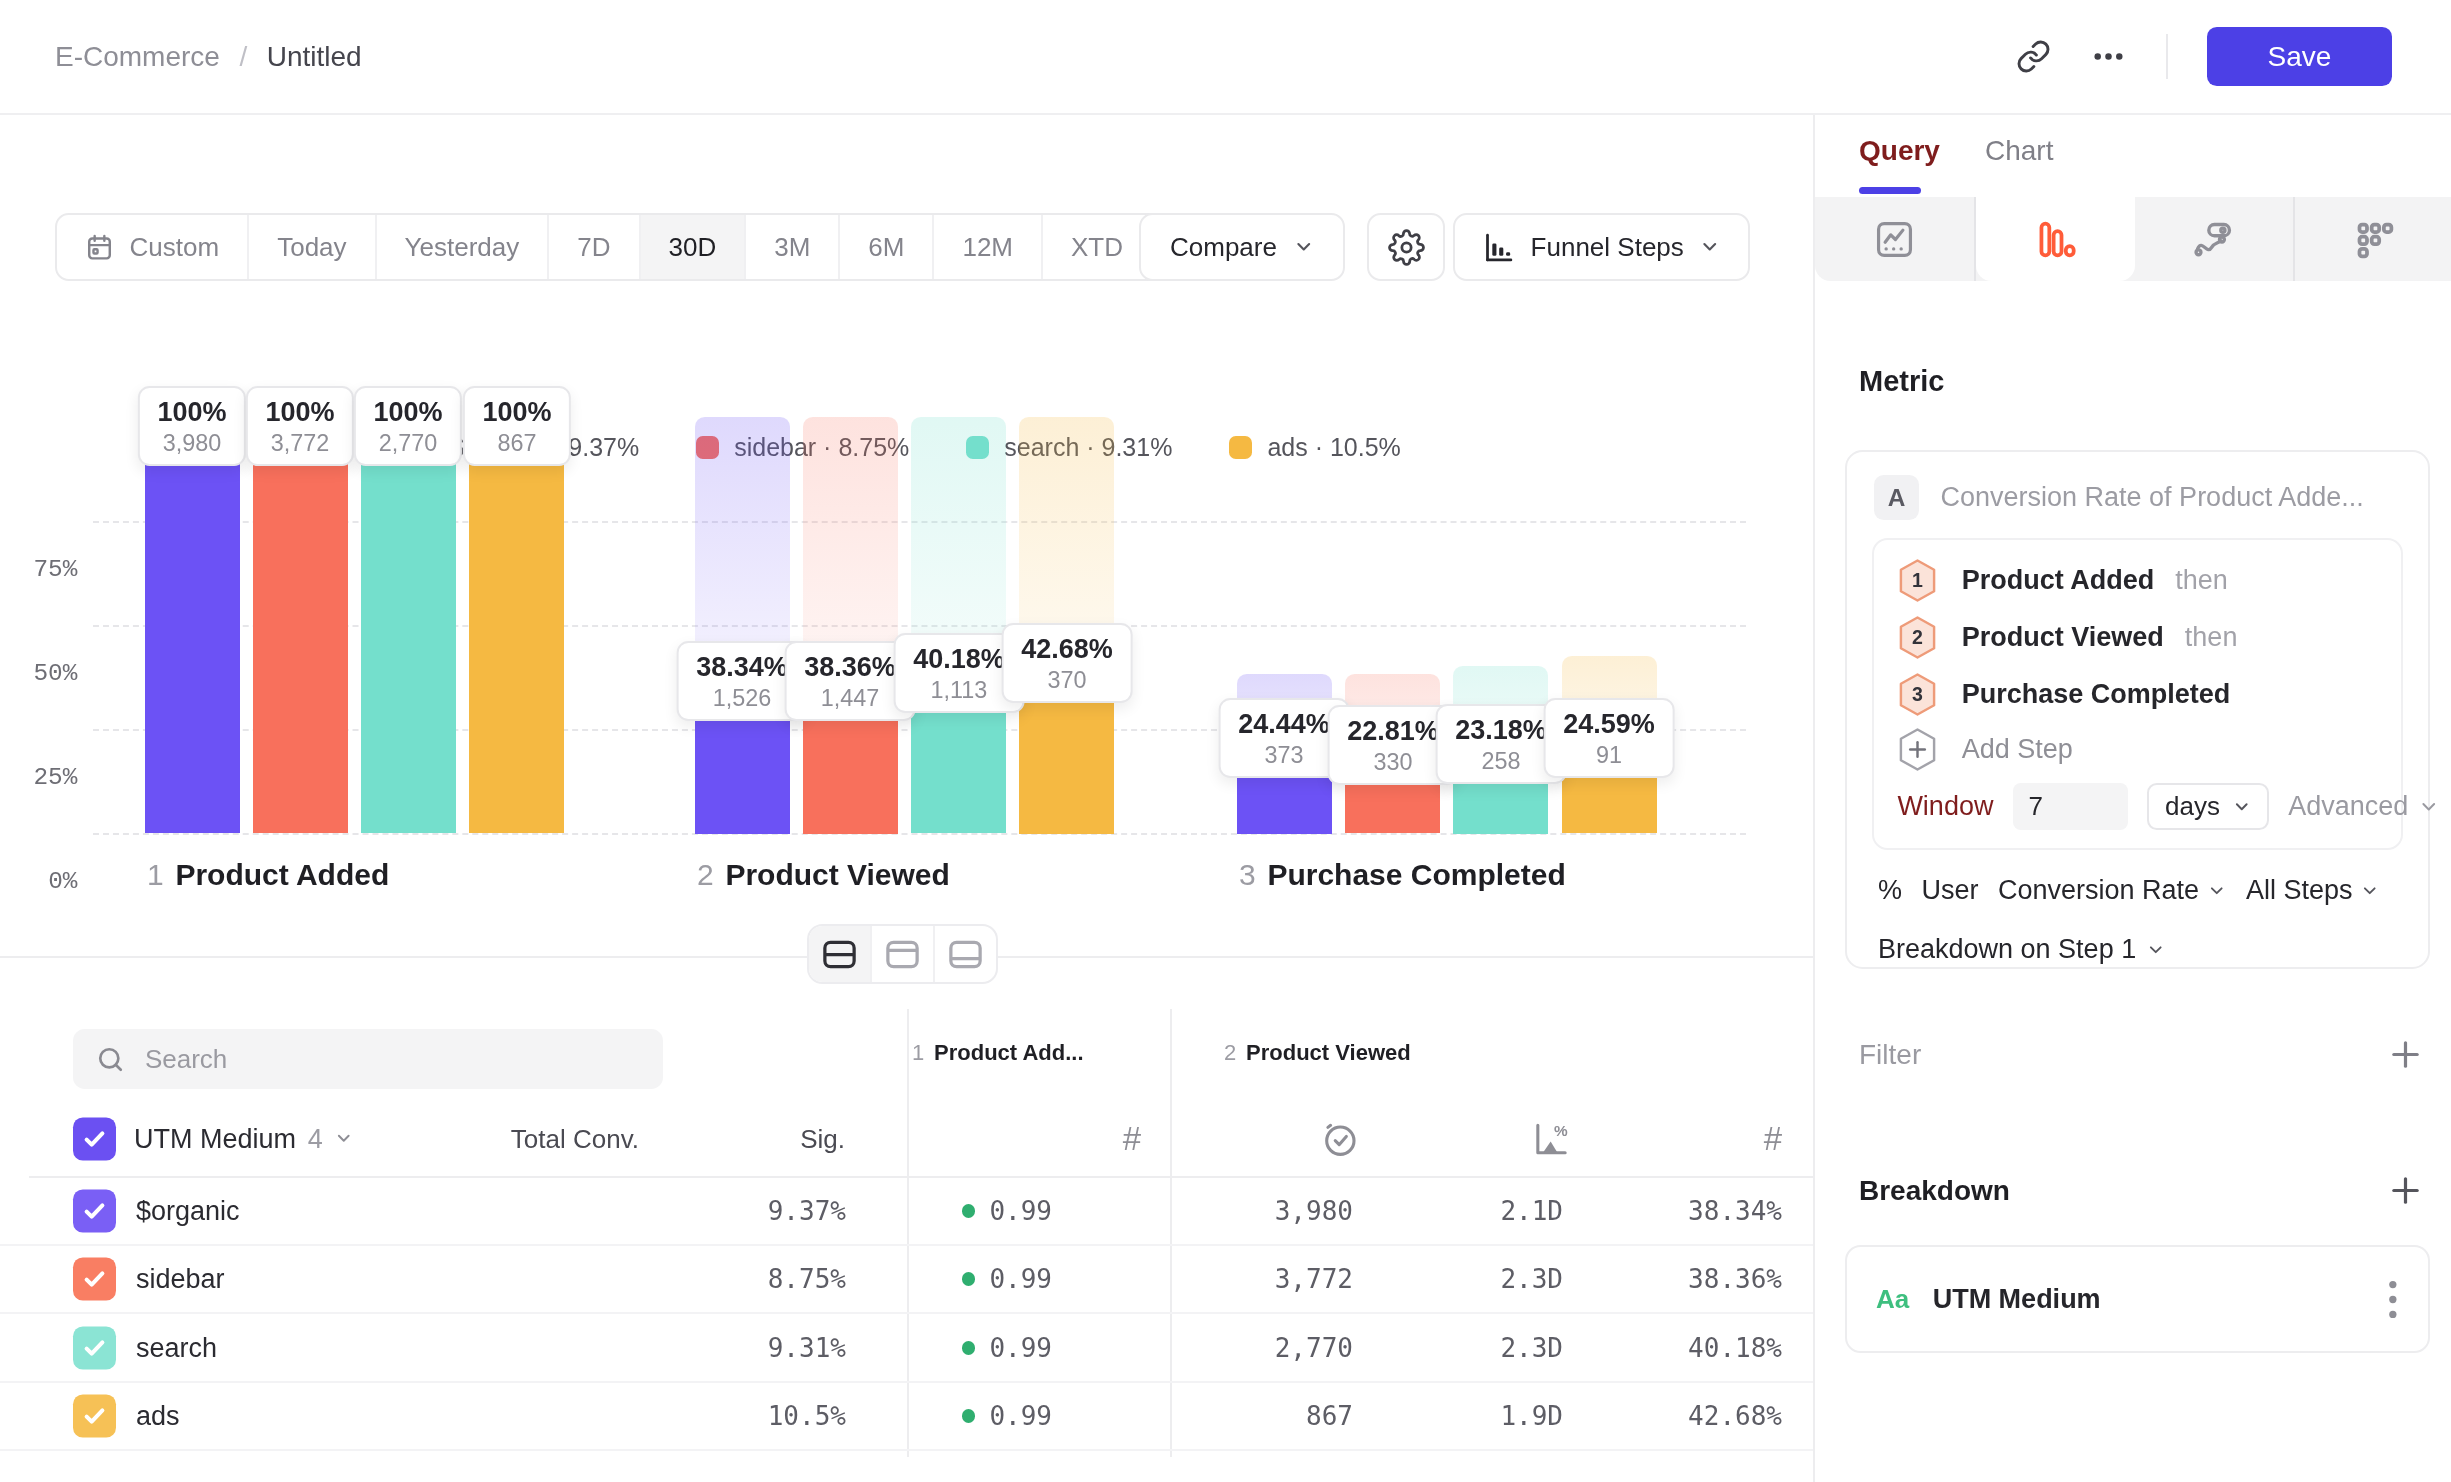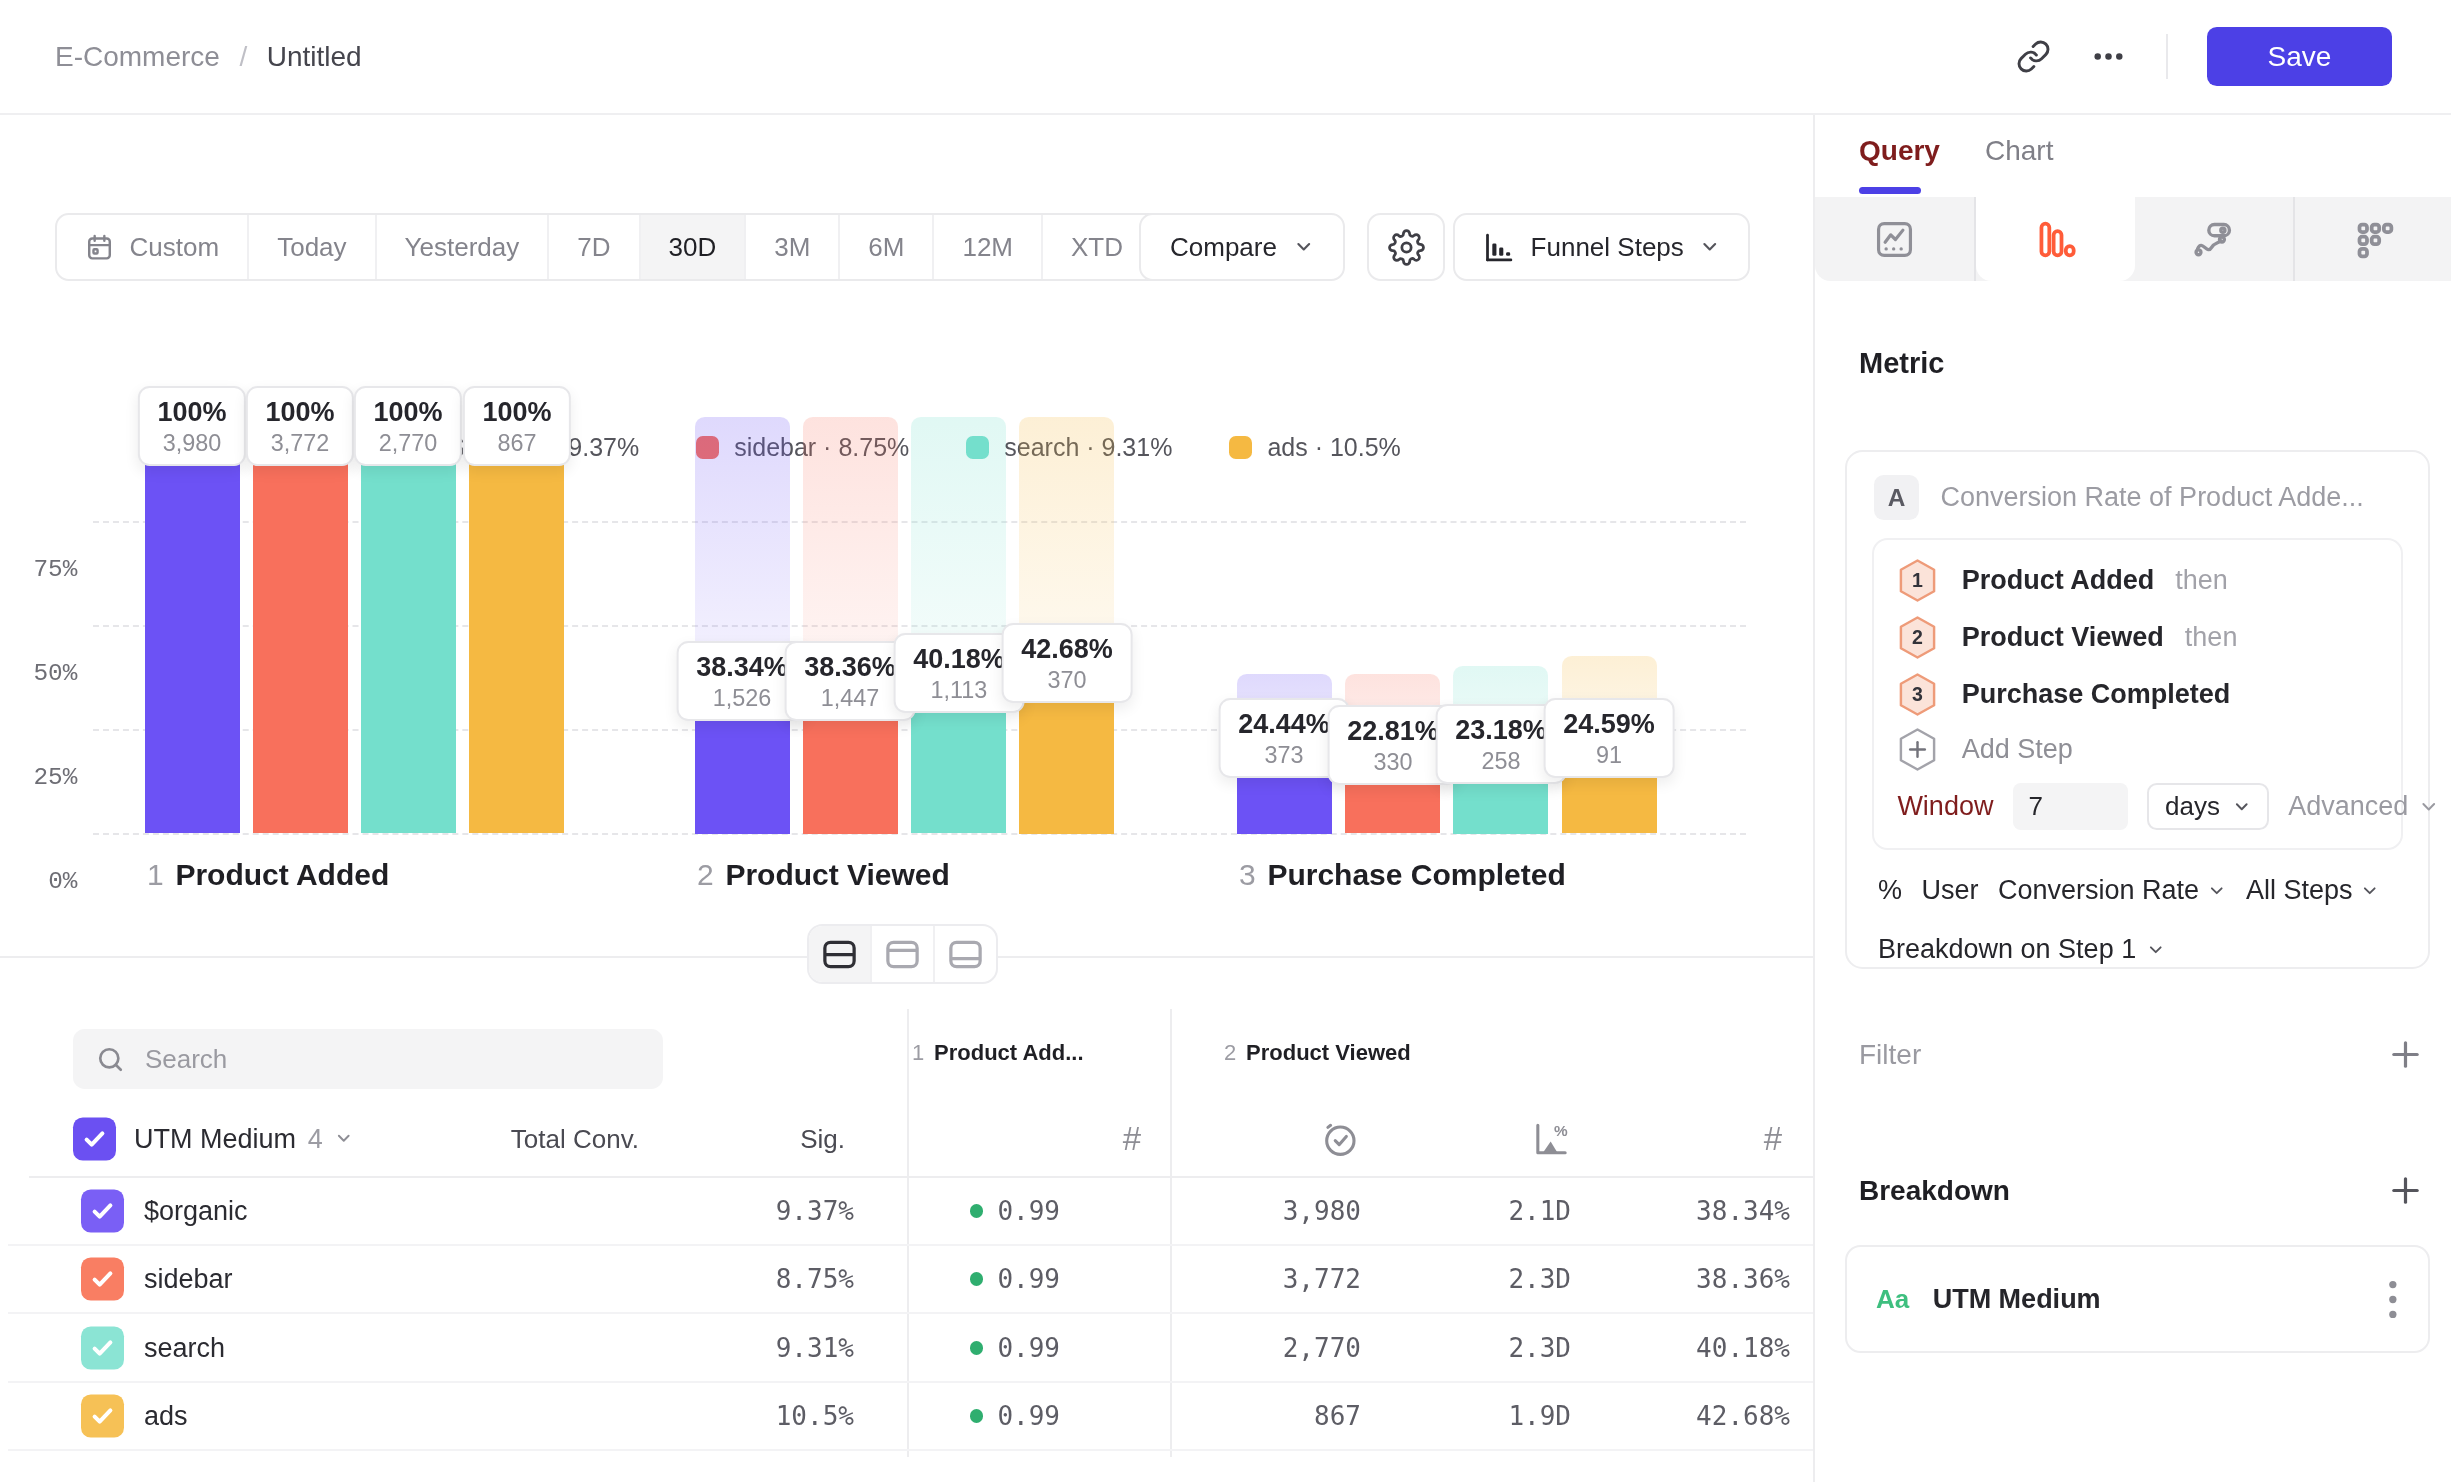--- a/index.html
+++ b/index.html
@@ -61,41 +61,41 @@
   .hdr-row { position:absolute; top:997px; left:0; width:1813px; height:53px; }
   .hdr-row > * { position:absolute; top:50%; transform:translateY(-50%); }
   .cbox { width:43px; height:43px; border-radius:9.8px; display:flex; align-items:center; justify-content:center; cursor:pointer; }
   .hdr-cb { left:73px; }
   .hdr-label { left:134px; font-size:27px; font-weight:500; color:#2B2B31; display:flex; align-items:center; gap:11.7px; cursor:pointer; }
   .hdr-label .cnt4 { color:#9C9CA3; font-weight:400; }
   .hdr-col { font-size:26px; font-weight:500; color:#4A4A52; cursor:pointer; }
   .hash { font-size:33px; color:#8E8E95; font-weight:400; cursor:pointer; }
   .hdr-sep { position:absolute; top:1061px; left:29px; width:1784px; height:2px; background:#EDEDEF; }
   .vline { position:absolute; top:894px; height:448px; width:2px; background:#EDEDEF; }
-  .trow { position:absolute; left:8px; width:2020px; height:68px; border-bottom:2px solid #F3F3F5; }
+  .trow { position:absolute; left:0; width:2020px; height:68px; border-bottom:2px solid #F3F3F5; }
   .trow > * { position:absolute; top:50%; transform:translateY(-50%); }
   .trow .cbox { left:73px; }
   .rname { left:136px; font-size:27px; color:#2B2B31; }
   .rval { font-size:26px; color:#5D5D65; font-family:"DejaVu Sans Mono",monospace; }
   .c-total { right:1174px; } .c-1 { right:667px; } .c-t { right:457px; } .c-conv { right:238px; } .c-2 { right:28px; }
   .c-sig { right:968px; display:flex; align-items:center; gap:14px; }
   .sig-dot { width:13.7px; height:13.7px; border-radius:50%; background:#2FAE6F; }
   .h-total { right:1174px; } .h-sig { right:968px; } .h-hash1 { right:672px; } .h-time { right:453px; } .h-conv { right:241px; } .h-hash2 { right:31px; }
 
   
   #panel { position:absolute; top:115px; left:1813px; width:639px; height:1367px; border-left:2px solid #EDEDEF; background:#fff; }
   .ptabs { position:absolute; top:19.5px; left:44px; display:flex; gap:45px; font-size:28px; }
   .ptab { cursor:pointer; color:#7F7F87; }
   .ptab.active { color:#7f1d1d; font-weight:600; }
   .punderline { position:absolute; top:72px; left:44px; width:62px; height:6.8px; border-radius:3.9px; background:#4C40E6; }
   .icon-tabs { position:absolute; top:82px; left:0; width:639px; height:84px; background:#F3F3F4; display:flex; border-radius:0 0 0 15.6px; }
   .icon-tab { flex:1; display:flex; align-items:center; justify-content:center; border-right:2px solid #E4E4E7; cursor:pointer; }
   .icon-tab:last-child { border-right:none; }
   .icon-tab.active { background:#fff; border-right:none; border-radius:0 0 15.6px 15.6px; }
-  .metric-h { position:absolute; top:232px; left:44px; font-size:29px; font-weight:bold; color:#1F1F24; }
+  .metric-h { position:absolute; top:250px; left:44px; font-size:29px; font-weight:bold; color:#1F1F24; }
   .metric-card { position:absolute; top:335px; left:30px; width:585px; height:519px; border:2px solid #EDEDEF; border-radius:17.6px; }
   .mhead { display:flex; align-items:center; gap:21.5px; padding:23.4px 27px 17.6px; }
   .abadge { width:45px; height:45px; flex:none; border-radius:9.8px; background:#F1F1F3; color:#5A5A62; font-size:24.4px; font-weight:600; display:flex; align-items:center; justify-content:center; }
   .mtitle { font-size:27px; color:#9C9CA3; white-space:nowrap; overflow:hidden; }
   .steps-card { margin:0 25px; border:2px solid #F0F0F2; border-radius:15.6px; padding:11.7px 23.4px 17.6px; }
   .step-row { display:flex; align-items:center; gap:23.4px; height:57px; cursor:pointer; }
   .step-name { font-size:27px; font-weight:600; color:#26262B; white-space:nowrap; }
   .step-then { color:#A2A2A9; font-weight:400; margin-left:21px; }
   .addstep-row { display:flex; align-items:center; gap:23.4px; height:53px; color:#8F8F96; font-size:27px; cursor:pointer; }
   .window-row { display:flex; align-items:center; gap:19.5px; margin-top:7.8px; }

